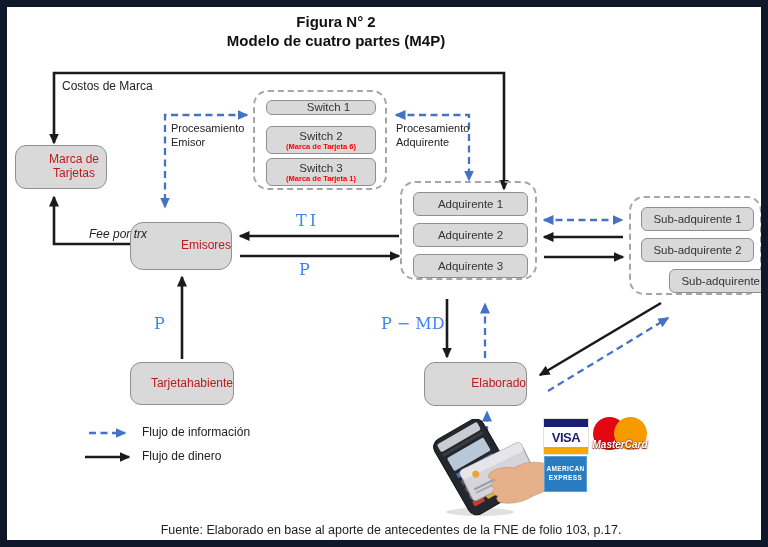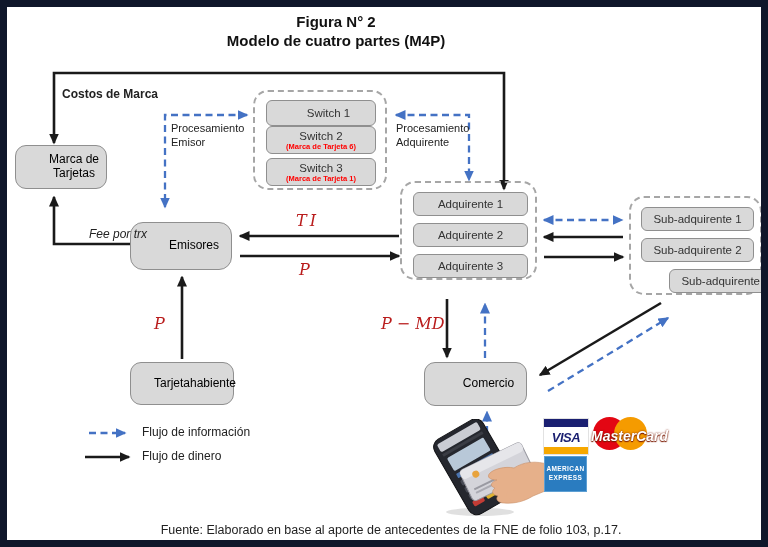--- a/index.html
+++ b/index.html
@@ -5,62 +5,62 @@
   * { margin:0; padding:0; box-sizing:border-box; }
   body { font-family:"Liberation Sans", sans-serif; background:#fff; }
   .canvas { position:relative; width:768px; height:547px; background:#ffffff;
             border:7px solid #0f172a; overflow:hidden; }
   .arrows { position:absolute; left:0; top:0; z-index:1; pointer-events:none; }
 
   .title-wrap { position:absolute; left:0; top:6px; width:658px; text-align:center; z-index:3; }
   .title-line { font-size:15px; font-weight:bold; color:#111; line-height:1.25; }
 
   .node { position:absolute; background:#d9d9d9; border:1px solid #8f8f8f;
-          display:flex; flex-direction:column; align-items:center; justify-content:center;
-          font-size:12px; color:#000000; z-index:2; text-align:center; line-height:1.15;padding-left:26px; }
+          display:flex; flex-direction:column; align-items:flex-end; justify-content:center;
+          font-size:12px; color:#b91c1c; z-index:2; text-align:center; line-height:1.15;padding-left:26px; }
   .rounded { border-radius:11px; }
   .node-marca        { left:8px;   top:138px; width:92px;  height:44px; }
   .node-emisores     { left:123px; top:215px; width:102px; height:48px; border-radius:13px; }
   .node-tarjeta      { left:123px; top:355px; width:104px; height:43px; }
   .node-comercio     { left:417px; top:355px; width:103px; height:44px; }
 
   .group { position:absolute; border:2px dashed #a6a6a6; border-radius:15px; z-index:2; background:transparent; }
   .switch-group { left:246px; top:83px;  width:134px; height:100px; }
   .adq-group    { left:393px; top:174px; width:137px; height:99px; }
   .sub-group    { left:622px; top:189px; width:133px; height:99px; }
 
   .inner { position:absolute; background:#d9d9d9; border:1px solid #8f8f8f; border-radius:6px;
            display:flex; flex-direction:column; align-items:center; justify-content:center;
            font-size:11.5px; color:#333; line-height:1.05; text-align:center; }
   .nsub { color:#FF0000; font-size:7.5px; font-weight:bold; margin-top:1px; white-space:nowrap; }
   .nsub:empty { display:none; }
 
   .flabel { position:absolute; z-index:3; font-size:12px; color:#222; white-space:nowrap; }
   .flabel-wrap { position:absolute; z-index:3; font-size:11px; color:#222; line-height:1.3; }
-  .math { position:absolute; z-index:3; font-family:"DejaVu Serif", serif; font-style:italic;
-          font-size:16px; color:#b91c1c; white-space:nowrap; }
+  .math { position:absolute; z-index:3; font-family:"DejaVu Serif", serif; 
+          font-size:16px; color:#3b82f6; white-space:nowrap; }
   .fee { position:absolute; z-index:3; font-size:12px; font-style:italic; color:#222; white-space:nowrap;margin-left:32px; }
 
   .legend-label { position:absolute; z-index:3; font-size:12px; color:#222; white-space:nowrap; }
 
   .footer { position:absolute; left:34px; top:516px; width:700px; text-align:center;
             font-size:12.5px; color:#222; z-index:3; }
 
   
   .visa { position:absolute; left:536px; top:411px; width:46px; height:37px; background:#fff;
           border:1px solid #e2e2e2; display:flex; flex-direction:column; z-index:2; }
   .visa-bar-top { height:8px; background:#1A1F71; }
   .visa-mid { flex:1; display:flex; align-items:center; justify-content:center;
-              font-size:13px; font-weight:bold; font-style:italic; color:#1A1F71; letter-spacing:-0.5px; }
+              font-size:13px; font-weight:bold; color:#1A1F71; letter-spacing:-0.5px; }
   .visa-bar-bot { height:7px; background:#F7A800; }
 
   .mc { position:absolute; left:584px; top:406px; width:58px; height:42px; background:#fff; z-index:2; }
   .mc-red { position:absolute; left:2px; top:4px; width:33px; height:33px; border-radius:50%; background:#E30613; }
   .mc-orange { position:absolute; left:23px; top:4px; width:33px; height:33px; border-radius:50%; background:#F59B00; }
-  .mc-text { position:absolute; left:0; top:15px; width:100%; text-align:center; font-size:14px;
+  .mc-text { position:absolute; left:0; top:26px; width:100%; text-align:center; font-size:10px;
              font-weight:bold; font-style:italic; color:#fff;
              text-shadow:0 0 2px #7a1a00, 0 1px 1px #7a1a00; }
 
   .amex { position:absolute; left:537px; top:449px; width:43px; height:36px; background:#2A7CC0;
           display:flex; align-items:center; justify-content:center; text-align:center; z-index:2;
           font-size:6.5px; font-weight:bold; color:#fff; letter-spacing:0.4px; line-height:1.35;
           padding:2px; box-shadow:inset 0 0 0 1px #5d9fd3; }
 
   .pos { position:absolute; left:413px; top:412px; width:130px; height:98px; z-index:2; }
 </style>
@@ -111,25 +111,25 @@
   <div class="node rounded node-marca">
     <span>Marca de Tarjetas</span>
   </div>
   <div class="node rounded node-tarjeta">
     <span>Tarjetahabiente</span>
   </div>
   <div class="node node-emisores">
     <span>Emisores</span>
   </div>
   <div class="node rounded node-comercio">
-    <span>Comercio</span>
+    <span>Elaborado</span>
   </div>
 
   <div class="group switch-group">
-    <div class="inner" style="left:11px; top:8px; width:110px; height:26px;padding-left:15px;">
+    <div class="inner" style="left:11px; top:8px; width:110px; height:15px;padding-left:15px;">
       <span>Switch 1</span>
 
     </div>
     <div class="inner" style="left:11px; top:34px; width:110px; height:28px;">
       <span>Switch 2</span>
       <span class="nsub">(Marca de Tarjeta 6)</span>
     </div>
     <div class="inner" style="left:11px; top:66px; width:110px; height:28px;">
       <span>Switch 3</span>
       <span class="nsub">(Marca de Tarjeta 1)</span>
@@ -153,21 +153,21 @@
       <span>Sub-adquirente 1</span>
     </div>
     <div class="inner" style="left:10px; top:40px; width:113px; height:24px;">
       <span>Sub-adquirente 2</span>
     </div>
     <div class="inner" style="left:10px; top:71px; width:113px; height:24px;margin-left:28px;">
       <span>Sub-adquirente 3</span>
     </div>
   </div>
 
-  <div class="flabel" style="left:55px; top:80px;font-weight:bold;">Costos de Marca</div>
+  <div class="flabel" style="left:55px; top:72px;">Costos de Marca</div>
   <div class="flabel-wrap" style="left:164px; top:114px; width:78px;">Procesamiento Emisor</div>
   <div class="flabel-wrap" style="left:389px; top:114px; width:80px;">Procesamiento Adquirente</div>
   <div class="fee" style="left:50px; top:220px;">Fee por trx</div>
   <div class="math" style="left:289px; top:204px; letter-spacing:3px;">TI</div>
   <div class="math" style="left:292px; top:253px;">P</div>
   <div class="math" style="left:147px; top:307px;">P</div>
   <div class="math" style="left:374px; top:307px;">P − MD</div>
 
   <div class="legend-label" style="left:135px; top:418px;">Flujo de información</div>
   <div class="legend-label" style="left:135px; top:442px;">Flujo de dinero</div>

